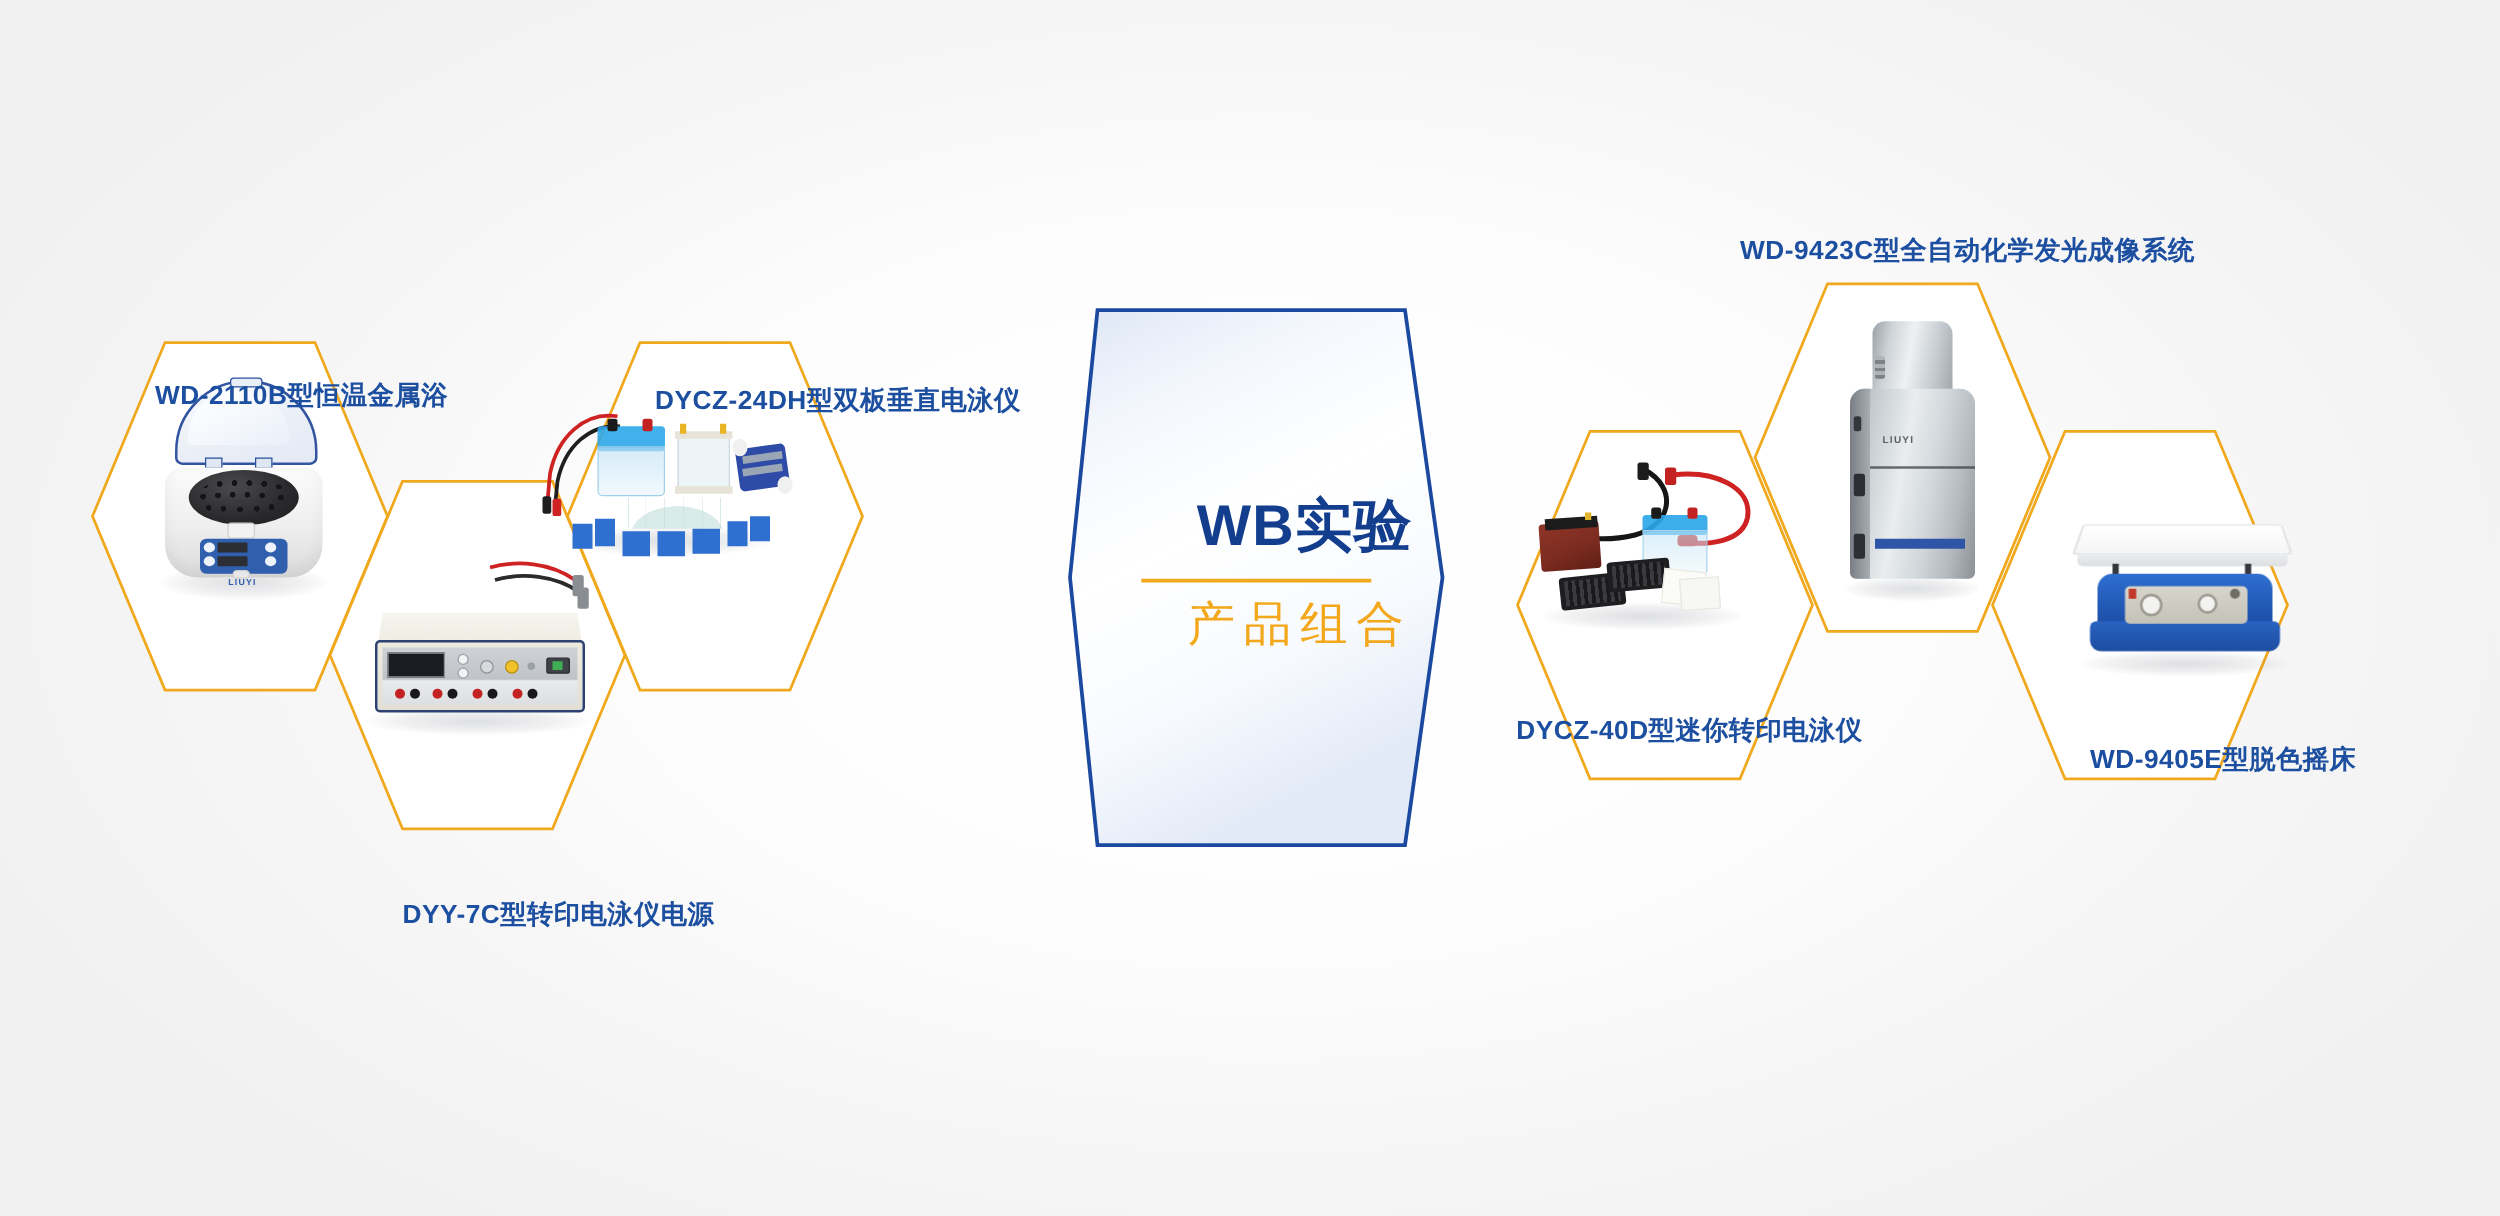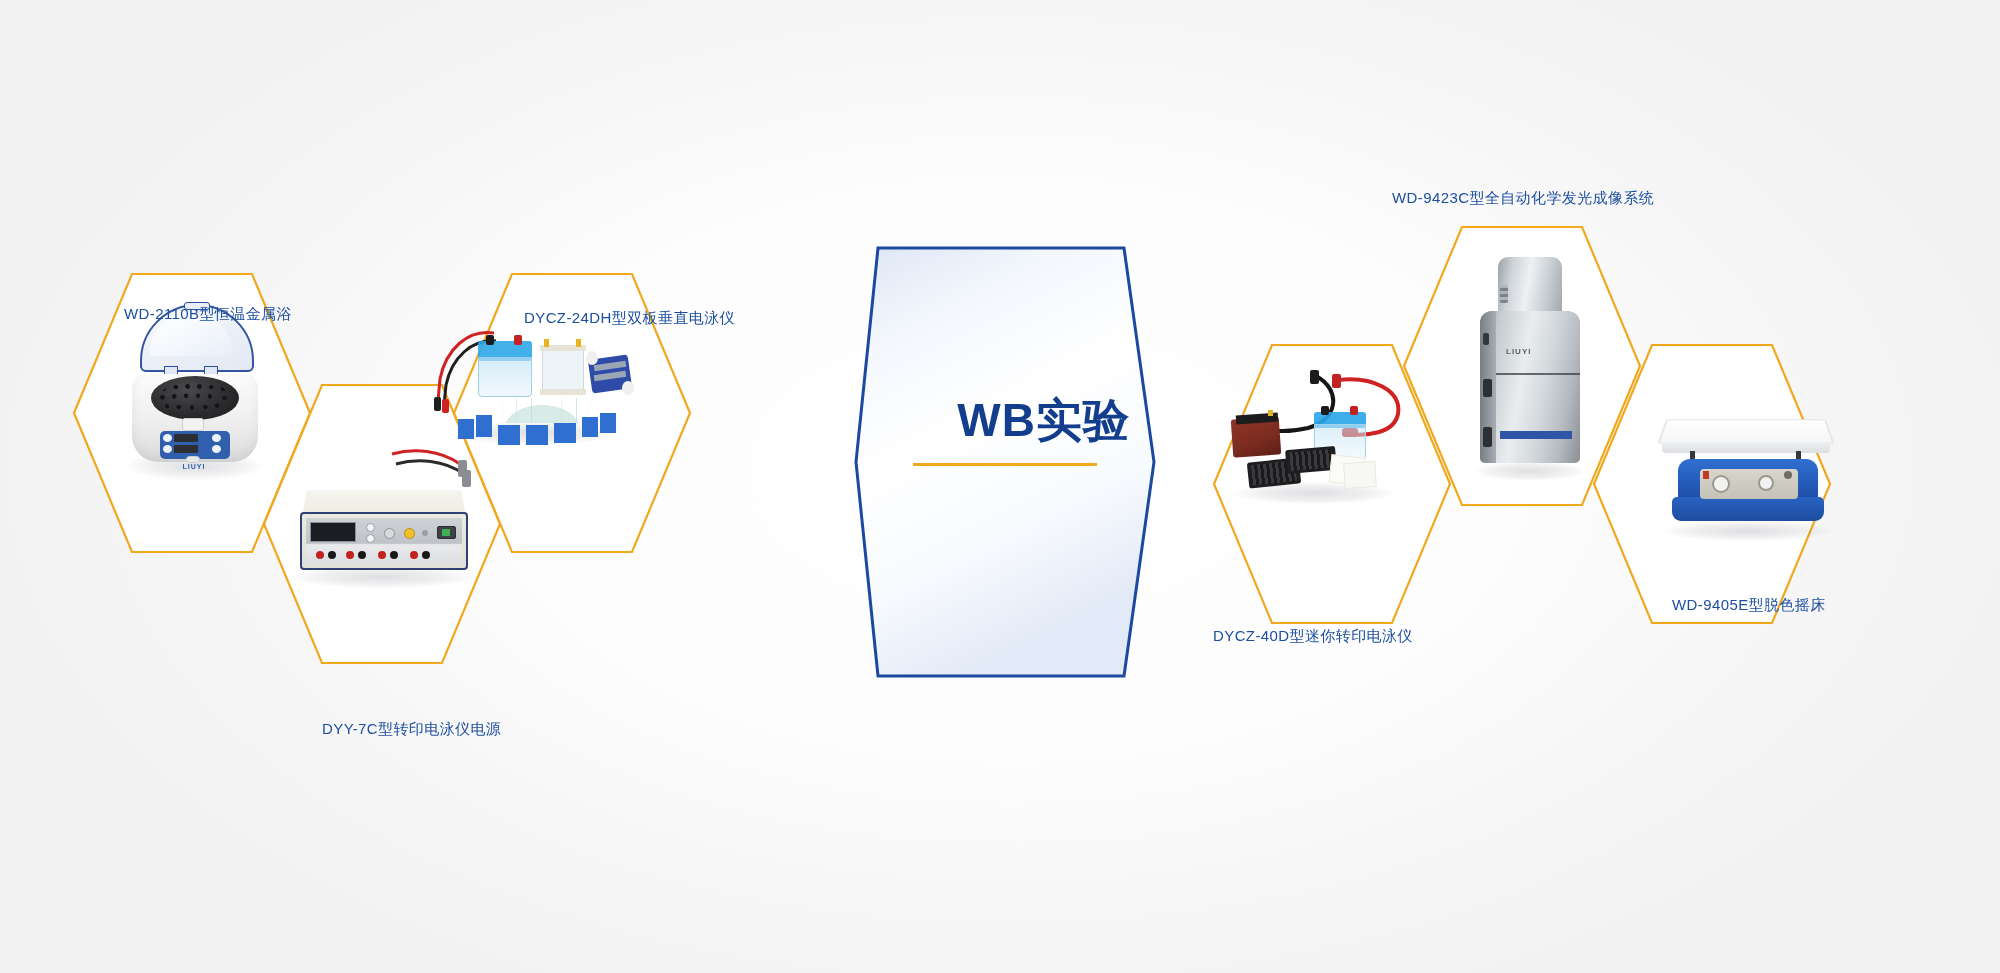--- a/index.html
+++ b/index.html
@@ -17,22 +17,22 @@
   
   .hex{position:absolute;}
   .hex svg{display:block;overflow:visible;}
   .hex-fill-white{fill:#ffffff;}
   .hex-fill-none{fill:none;}
 
   
   .label{
     position:absolute;
     color:#1d4fa0;
-    font-weight:normal;
-    font-size:15px;
+    font-weight:bold;
+    font-size:21px;
     letter-spacing:.4px;
     white-space:nowrap;
     line-height:1;
   }
 
   
   .center-text{
     position:absolute;left:880px;top:395px;width:250px;
     text-align:right;
   }
@@ -117,20 +117,21 @@
         </linearGradient>
       </defs>
       <polygon points="26,6 272,6 302,220 272,434 26,434 4,220" fill="url(#ctrGrad)"></polygon>
       <polygon points="26,6 272,6 302,220 272,434 26,434 4,220" fill="none" stroke="#1b49a0" stroke-width="3"></polygon>
     </svg>
   </div>
 
   <div class="center-text">
     <div class="center-title">WB实验</div>
     <div class="center-rule"></div>
+    <div class="center-sub">产品组合</div>
   </div>
 
   <div class="photo" style="left:120px;top:300px;width:150px;height:190px;">
     <div class="shadow" style="left:8px;top:152px;width:134px;height:28px;"></div>
 
     <div style="left:20px;top:4px;width:114px;height:68px;border-radius:58px 58px 6px 6px;
                 background:linear-gradient(160deg,#fdfeff 0%,#edf1f8 45%,#e2e9f4 100%);
                 border:2px solid #2b4f9e;border-bottom-color:#2b4f9e;opacity:.96;"></div>
     <div style="left:30px;top:12px;width:82px;height:44px;border-radius:46px 46px 4px 4px;
                 background:linear-gradient(150deg,rgba(255,255,255,.95),rgba(235,242,252,.5));"></div>
@@ -349,17 +350,17 @@
                 background:linear-gradient(180deg,#d8d6cc 0%,#c5c3b8 100%);border:1px solid #b0ae a3;"></div>
     <div style="left:64px;top:70px;width:18px;height:18px;border-radius:50%;background:#f2f2f0;border:2px solid #9b998f;"></div>
     <div style="left:110px;top:70px;width:16px;height:16px;border-radius:50%;background:#f2f2f0;border:2px solid #9b998f;"></div>
     <div style="left:136px;top:66px;width:8px;height:8px;border-radius:50%;background:#6f6d66;"></div>
     <div style="left:55px;top:66px;width:6px;height:8px;background:#c0392b;"></div>
   </div>
 
   <div class="label" style="left:124px;top:306px;">WD-2110B型恒温金属浴</div>
   <div class="label" style="left:322px;top:721px;text-align:right;">DYY-7C型转印电泳仪电源</div>
   <div class="label" style="left:524px;top:310px;">DYCZ-24DH型双板垂直电泳仪</div>
-  <div class="label" style="left:1213px;top:628px;">DYCZ-40D型迷你转印电泳仪</div>
+  <div class="label" style="left:1213px;top:574px;">DYCZ-40D型迷你转印电泳仪</div>
   <div class="label" style="left:1392px;top:190px;">WD-9423C型全自动化学发光成像系统</div>
   <div class="label" style="left:1672px;top:597px;">WD-9405E型脱色摇床</div>
 
 </div>
 
 </body></html>

